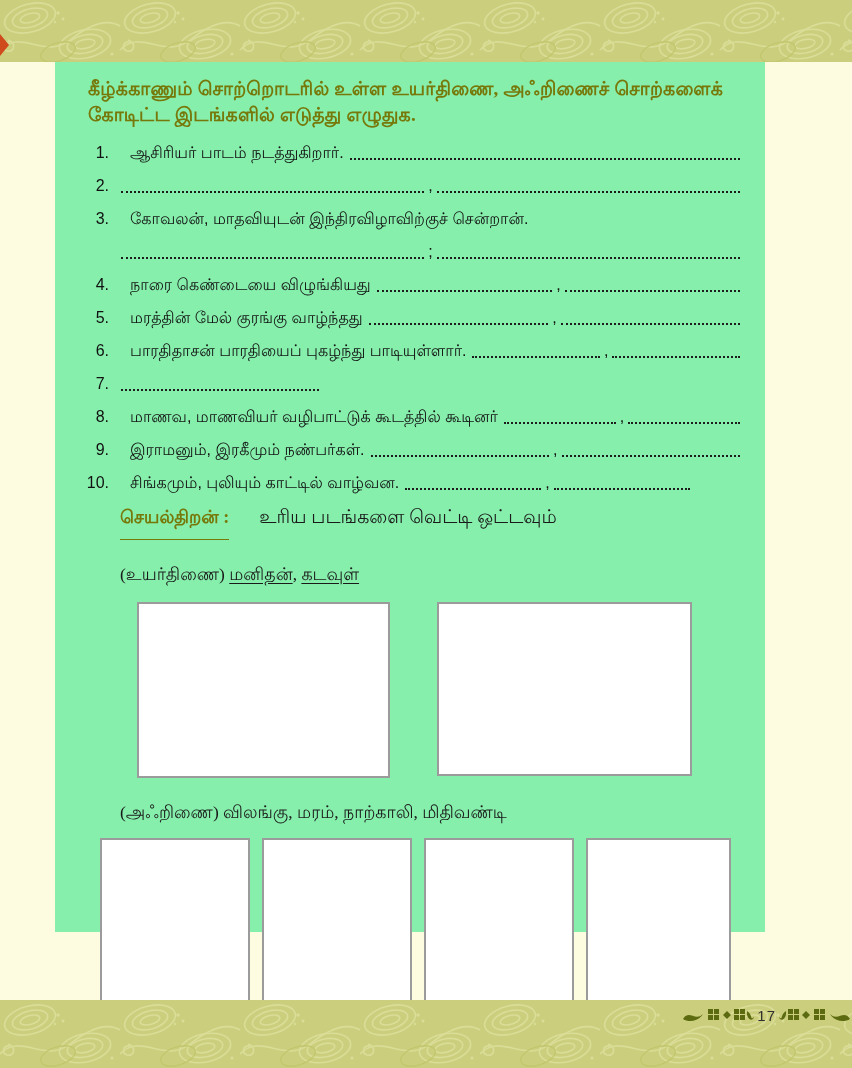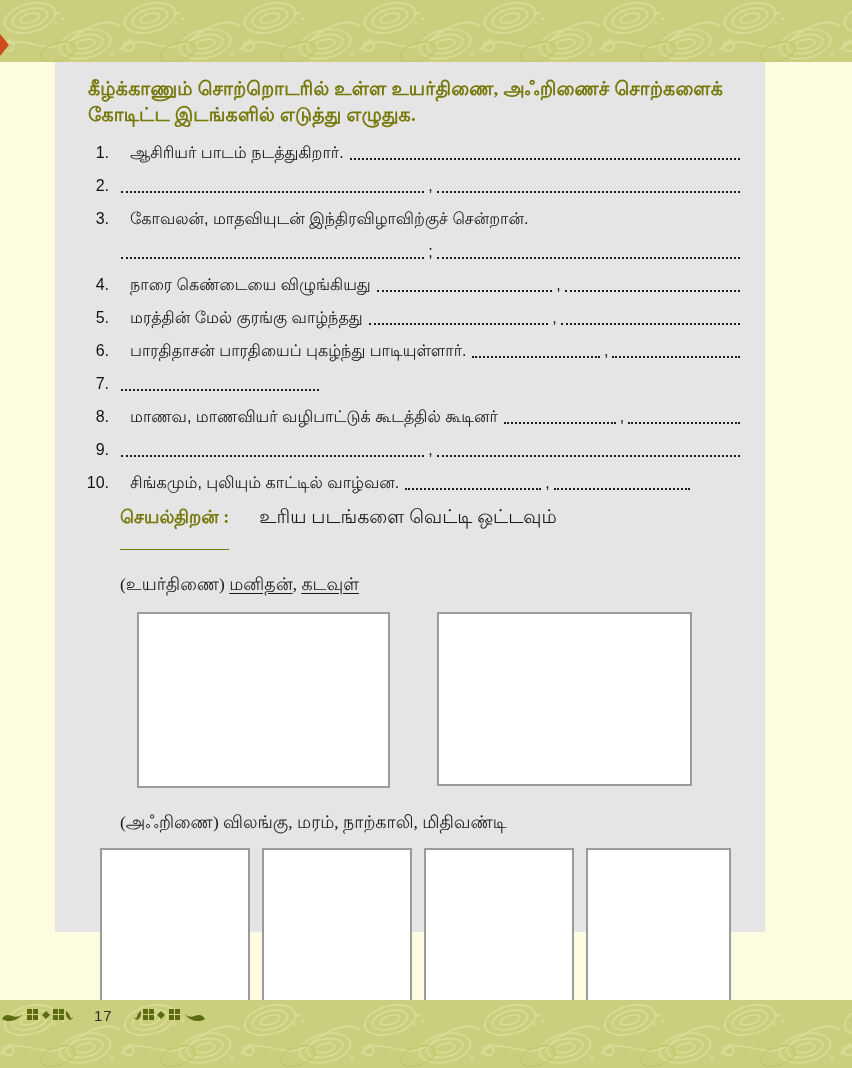--- a/index.html
+++ b/index.html
@@ -23,21 +23,21 @@
     width:0; height:0;
     border-top:11px solid transparent;
     border-bottom:11px solid transparent;
     border-left:9px solid #cf4a1d;
   }
 
   
   .sheet {
     position:absolute; left:55px; top:62px;
     width:710px; height:870px;
-    background:#e5e5e5;
+    background:#86efac;
     padding:14px 20px 0 20px;
   }
 
   
   .heading {
     margin-left:13px;
     font-family:"Liberation Serif", serif;
     font-weight:bold;
     font-size:19px; line-height:26px;
     color:#77780a;
@@ -63,21 +63,21 @@
   }
   .sep { margin:0 1px; }
   .item-row[data-idx="7"] .blank { flex:0 0 198px; }
   .item-row[data-idx="10"] { padding-right:52px; }
   .tail-row .item-num { visibility:hidden; }
 
   
   .activity-line { margin-top:12px; margin-left:45px; font-family:"Liberation Serif", serif; }
   .activity-label {
     color:#77780a; font-weight:bold; font-size:18px;
-    border-bottom:1.5px solid #77780a; padding-bottom:19px;
+    border-bottom:1.5px solid #77780a; padding-bottom:9px;
     display:inline-block;
   }
   .activity-instruction { font-size:19px; margin-left:26px; color:#1a1a1a; }
 
   .category-line {
     margin-top:24px; margin-left:45px;
     font-family:"Liberation Serif", serif;
     font-size:17.5px; color:#1a1a1a;
   }
   .uline { text-decoration:underline; text-underline-offset:3px; }
@@ -87,21 +87,21 @@
   .paste-box { background:#fff; border:2px solid #9b9b9b; }
   .box-a { width:253px; height:176px; margin-right:47px; }
   .box-b { width:255px; height:174px; }
   .boxes-bottom { display:flex; margin-top:14px; margin-left:25px; }
   .box-sm { width:150px; height:166px; margin-right:12px; }
   .box-sm:last-child { width:145px; margin-right:0; }
 
   
   .footer-line {
     position:absolute; left:0; top:6px; width:852px;
-    display:flex; justify-content:flex-start; align-items:center; gap:20px;
+    display:flex; justify-content:flex-end; align-items:center; gap:2px;
   }
   .page-number { font-size:15px; color:#303030; letter-spacing:1px; }
   .ornament svg { display:block; }
 </style>
 </head>
 <body>
 
 <div class="band band-top">
   <svg width="852" height="62" viewBox="0 0 852 62" xmlns="http://www.w3.org/2000/svg">
     <defs>
@@ -195,20 +195,21 @@
       </div>
       <div class="item-row" data-idx="8">
         <span class="item-num">8.</span>
         <span class="sentence">மாணவ, மாணவியர் வழிபாட்டுக் கூடத்தில் கூடினர்</span>
         <span class="blank"></span>
         <span class="sep">,</span>
         <span class="blank"></span>
       </div>
       <div class="item-row" data-idx="9">
         <span class="item-num">9.</span>
+        <span class="sentence">இராமனும், இரகீமும் நண்பர்கள்.</span>
         <span class="blank"></span>
         <span class="sep">,</span>
         <span class="blank"></span>
       </div>
       <div class="item-row" data-idx="10">
         <span class="item-num">10.</span>
         <span class="sentence">சிங்கமும், புலியும் காட்டில் வாழ்வன.</span>
         <span class="blank"></span>
         <span class="sep">,</span>
         <span class="blank"></span>

